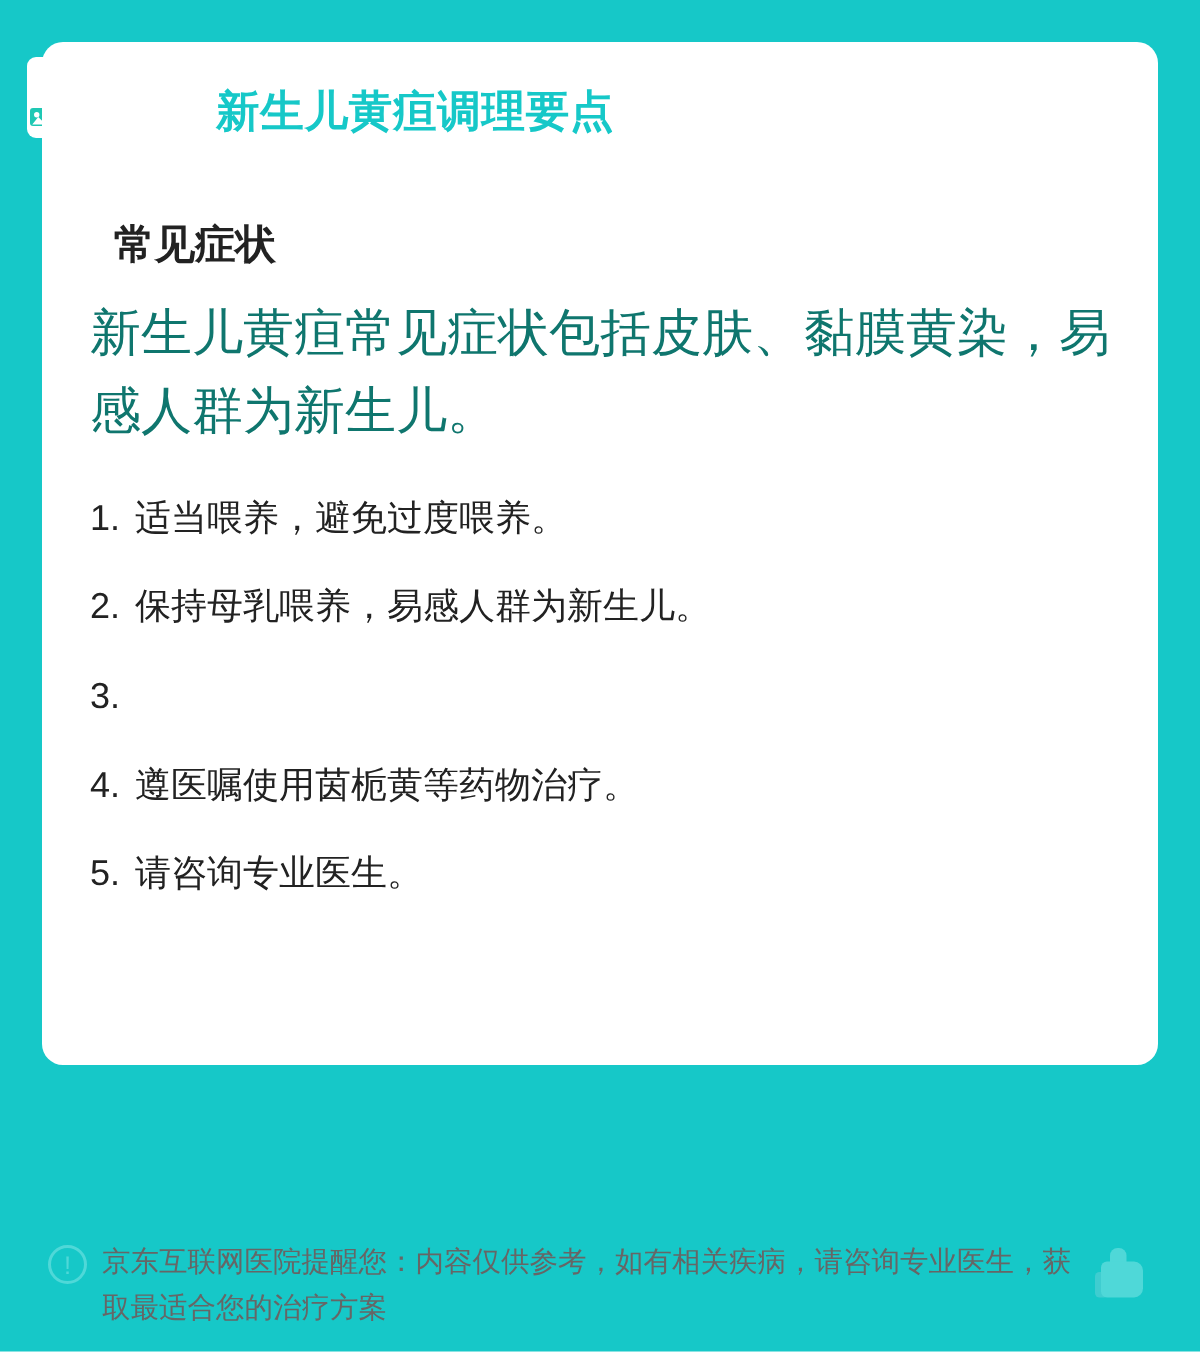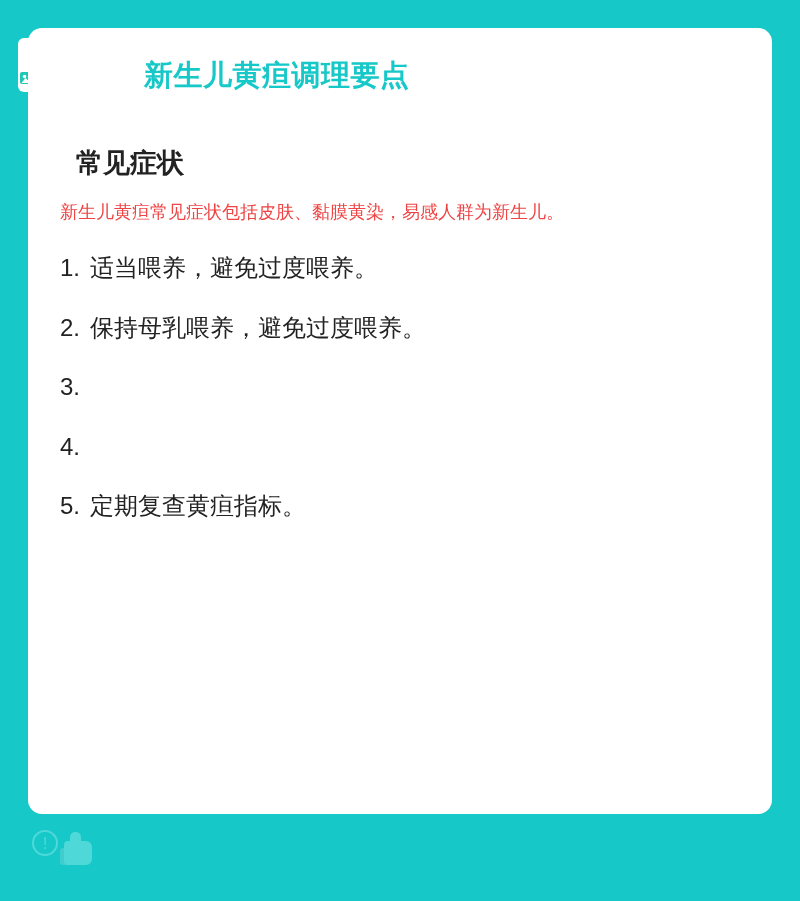--- a/index.html
+++ b/index.html
@@ -12,21 +12,21 @@
     background: #16c8c8;
     font-family: "Liberation Sans", sans-serif;
     position: relative;
     overflow: hidden;
   }
   .card {
     position: absolute;
     left: 28px;
     top: 28px;
     width: 744px;
-    height: 786px;
+    height: 682px;
     background: #ffffff;
     border-radius: 14px;
     box-sizing: border-box;
     padding: 30px 32px 20px 32px;
   }
   .doc-icon {
     position: absolute;
     left: 18px;
     top: 38px;
     width: 54px;
@@ -44,25 +44,26 @@
     font-size: 27px;
     font-weight: bold;
     color: #222222;
     margin: 40px 0 0 16px;
     line-height: 1.25;
   }
   .section-heading.first {
     margin-top: 54px;
   }
   .body-text {
-    font-size: 18px;
-    color: #ef4444;
+    font-size: 34px;
+    color: #0f766e;
     line-height: 1.55;
     margin: 18px 0 0 0;
     font-weight: 400;
+    font-family: Liberation Mono, monospace;
   }
   .list {
     margin: 26px 0 0 0;
     padding: 0;
     list-style: none;
   }
   .list li {
     font-size: 24px;
     color: #222222;
     line-height: 1.35;
@@ -164,35 +165,37 @@
   <p class="body-text">新生儿黄疸常见症状包括皮肤、黏膜黄染，易感人群为新生儿。</p>
 
 
   <ul class="list">
     <li>
       <span class="num">1.</span>
       <span>适当喂养，避免过度喂养。</span>
     </li>
     <li>
       <span class="num">2.</span>
-      <span>保持母乳喂养，避免过度喂养。</span>
+      <span>保持母乳喂养，易感人群为新生儿。</span>
     </li>
     <li>
       <span class="num">3.</span>
     </li>
     <li>
       <span class="num">4.</span>
+      <span>遵医嘱使用茵栀黄等药物治疗。</span>
     </li>
     <li>
       <span class="num">5.</span>
-      <span>定期复查黄疸指标。</span>
+      <span>请咨询专业医生。</span>
     </li>
   </ul>
 </div>
 
 <div class="footer">
   <div class="footer-icon">!</div>
+  <div class="footer-text">京东互联网医院提醒您：内容仅供参考，如有相关疾病，请咨询专业医生，获取最适合您的治疗方案</div>
   <div class="thumb">
     <div class="cuff"></div>
     <div class="up"></div>
     <div class="palm"></div>
   </div>
 </div>
 
 </body></html>

